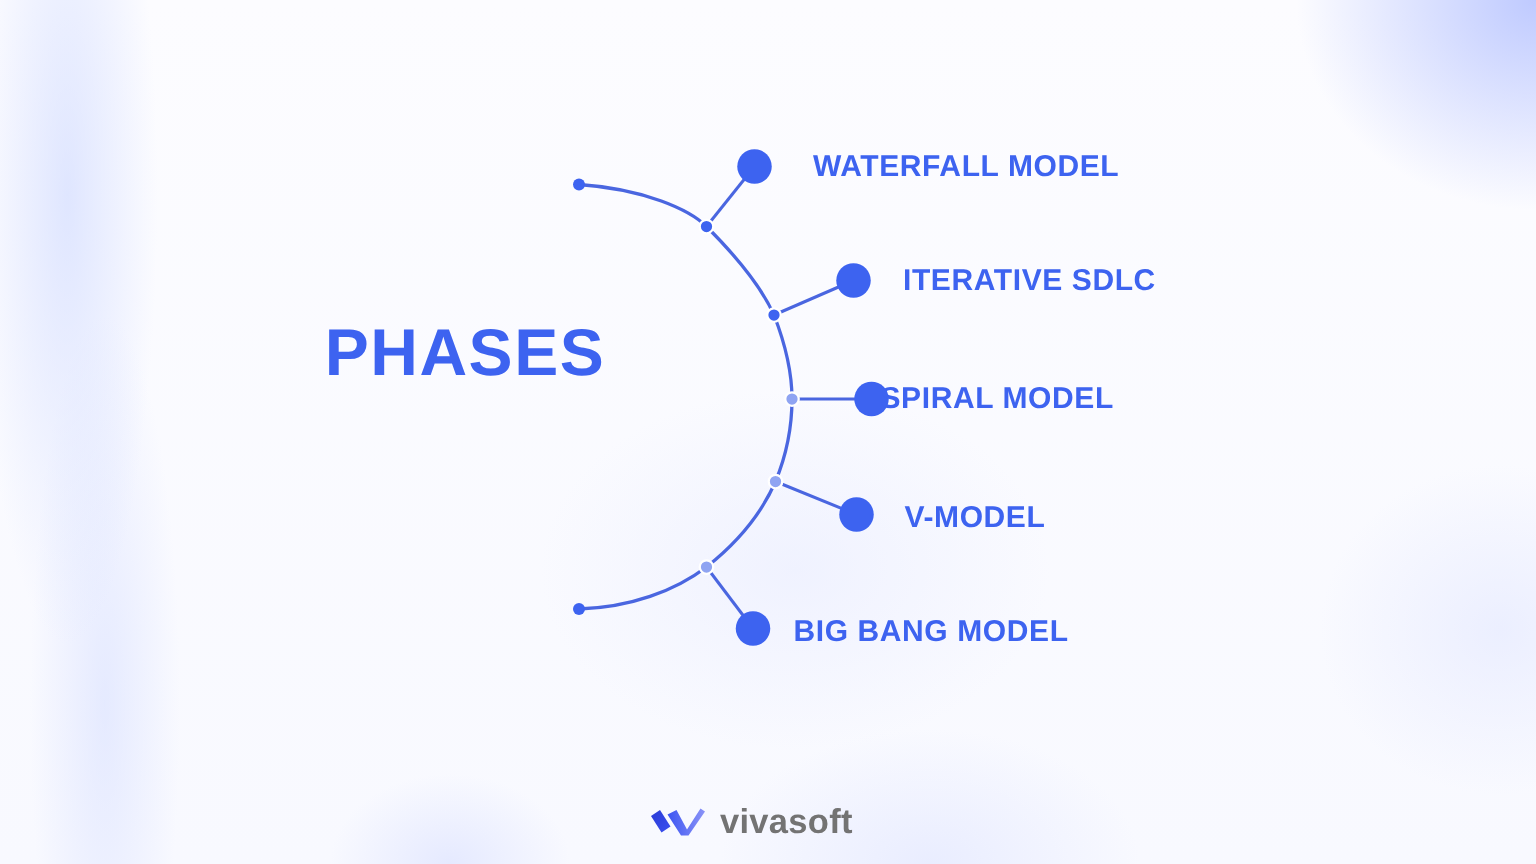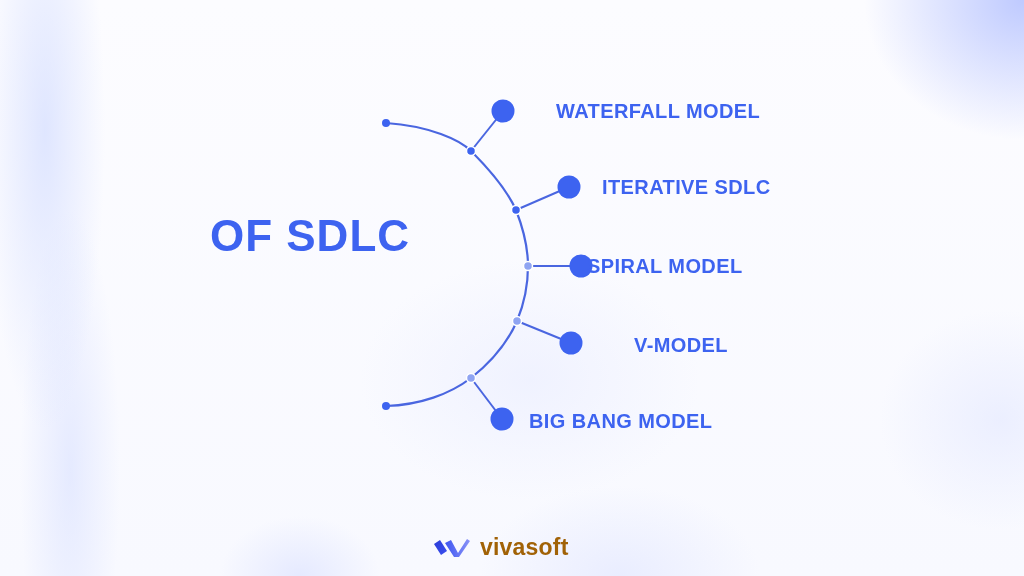--- a/index.html
+++ b/index.html
@@ -58,34 +58,34 @@
     .logo {
       position: absolute;
       left: 432px;
       top: 532px;
       height: 30px;
       display: flex;
       align-items: center;
       gap: 8px;
     }
     .logo-text {
-      color: #a16207;
+      color: #737373;
       font-weight: 700;
       font-size: 23px;
       letter-spacing: 0.2px;
       line-height: 28px;
     }
   </style>
 </head>
 <body>
 
 <div class="bg"></div>
 
 <h1 class="title">
-  <span>OF SDLC</span>
+  <span>PHASES</span>
 </h1>
 
 <svg class="diagram" width="1024" height="576" viewBox="0 0 1024 576">
 
   <path d="M386,123 C430,126 460,140 471,151 C490,170 507,190 516,210 C523,228 528,248 528,266 C528,285 524,304 517,321 C507,344 490,363 471,378 C450,394 420,405 386,406" fill="none" stroke="#4a66e0" stroke-width="2.2" stroke-linecap="round"></path>
 
   <circle cx="386" cy="123" r="4" fill="#3d63f0"></circle>
   <circle cx="386" cy="406" r="4" fill="#3d63f0"></circle>
 
   <line x1="471" y1="151" x2="503" y2="111" stroke="#4a66e0" stroke-width="2"></line>
@@ -100,24 +100,24 @@
   <circle cx="517" cy="321" r="4.5" fill="#8fa4f2" stroke="#ffffff" stroke-width="1.5"></circle>
   <circle cx="471" cy="378" r="4.5" fill="#8fa4f2" stroke="#ffffff" stroke-width="1.5"></circle>
 
   <circle cx="503" cy="111" r="11.5" fill="#3d63f0"></circle>
   <circle cx="569" cy="187" r="11.5" fill="#3d63f0"></circle>
   <circle cx="581" cy="266" r="11.5" fill="#3d63f0"></circle>
   <circle cx="571" cy="343" r="11.5" fill="#3d63f0"></circle>
   <circle cx="502" cy="419" r="11.5" fill="#3d63f0"></circle>
 </svg>
 
-<div class="label" style="left:556px; top:99px;">WATERFALL MODEL</div>
+<div class="label" style="left:542px; top:99px;">WATERFALL MODEL</div>
 <div class="label" style="left:602px; top:175px;">ITERATIVE SDLC</div>
 <div class="label" style="left:587px; top:254px;">SPIRAL MODEL</div>
-<div class="label" style="left:603px; top:333px;margin-left:31px;">V-MODEL</div>
+<div class="label" style="left:603px; top:333px;">V-MODEL</div>
 <div class="label" style="left:529px; top:409px;">BIG BANG MODEL</div>
 
 <div class="logo">
   <svg width="40" height="22" viewBox="0 0 40 22">
     <defs>
       <linearGradient id="lg1" x1="0" y1="0" x2="1" y2="1">
         <stop offset="0" stop-color="#2a3bd6"></stop>
         <stop offset="1" stop-color="#3a4ff0"></stop>
       </linearGradient>
       <linearGradient id="lg2" x1="0" y1="0" x2="1" y2="0">

